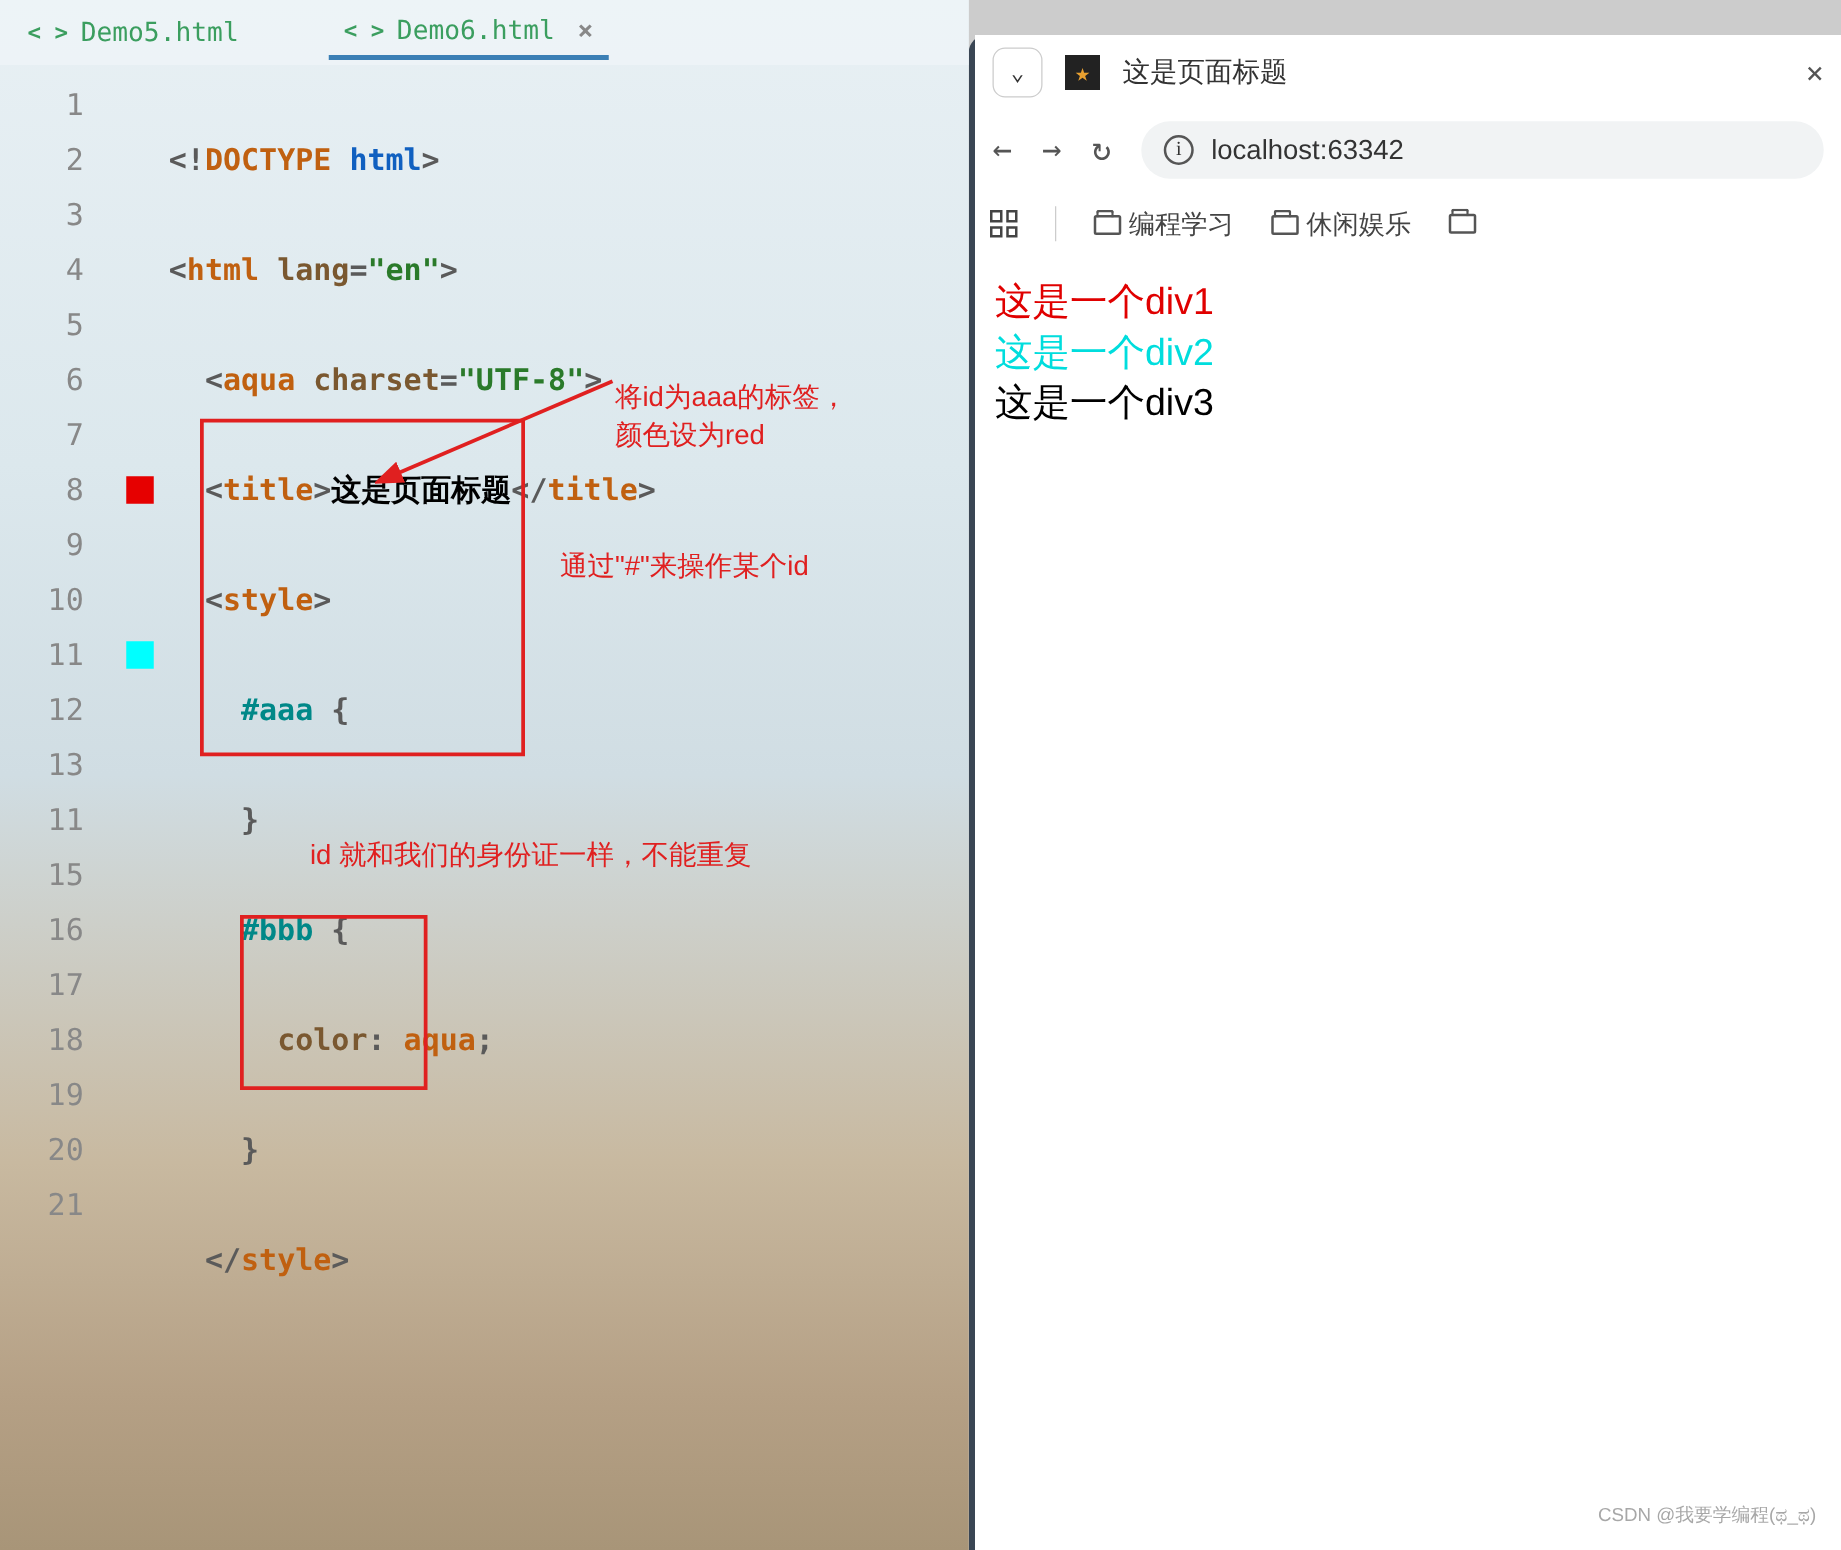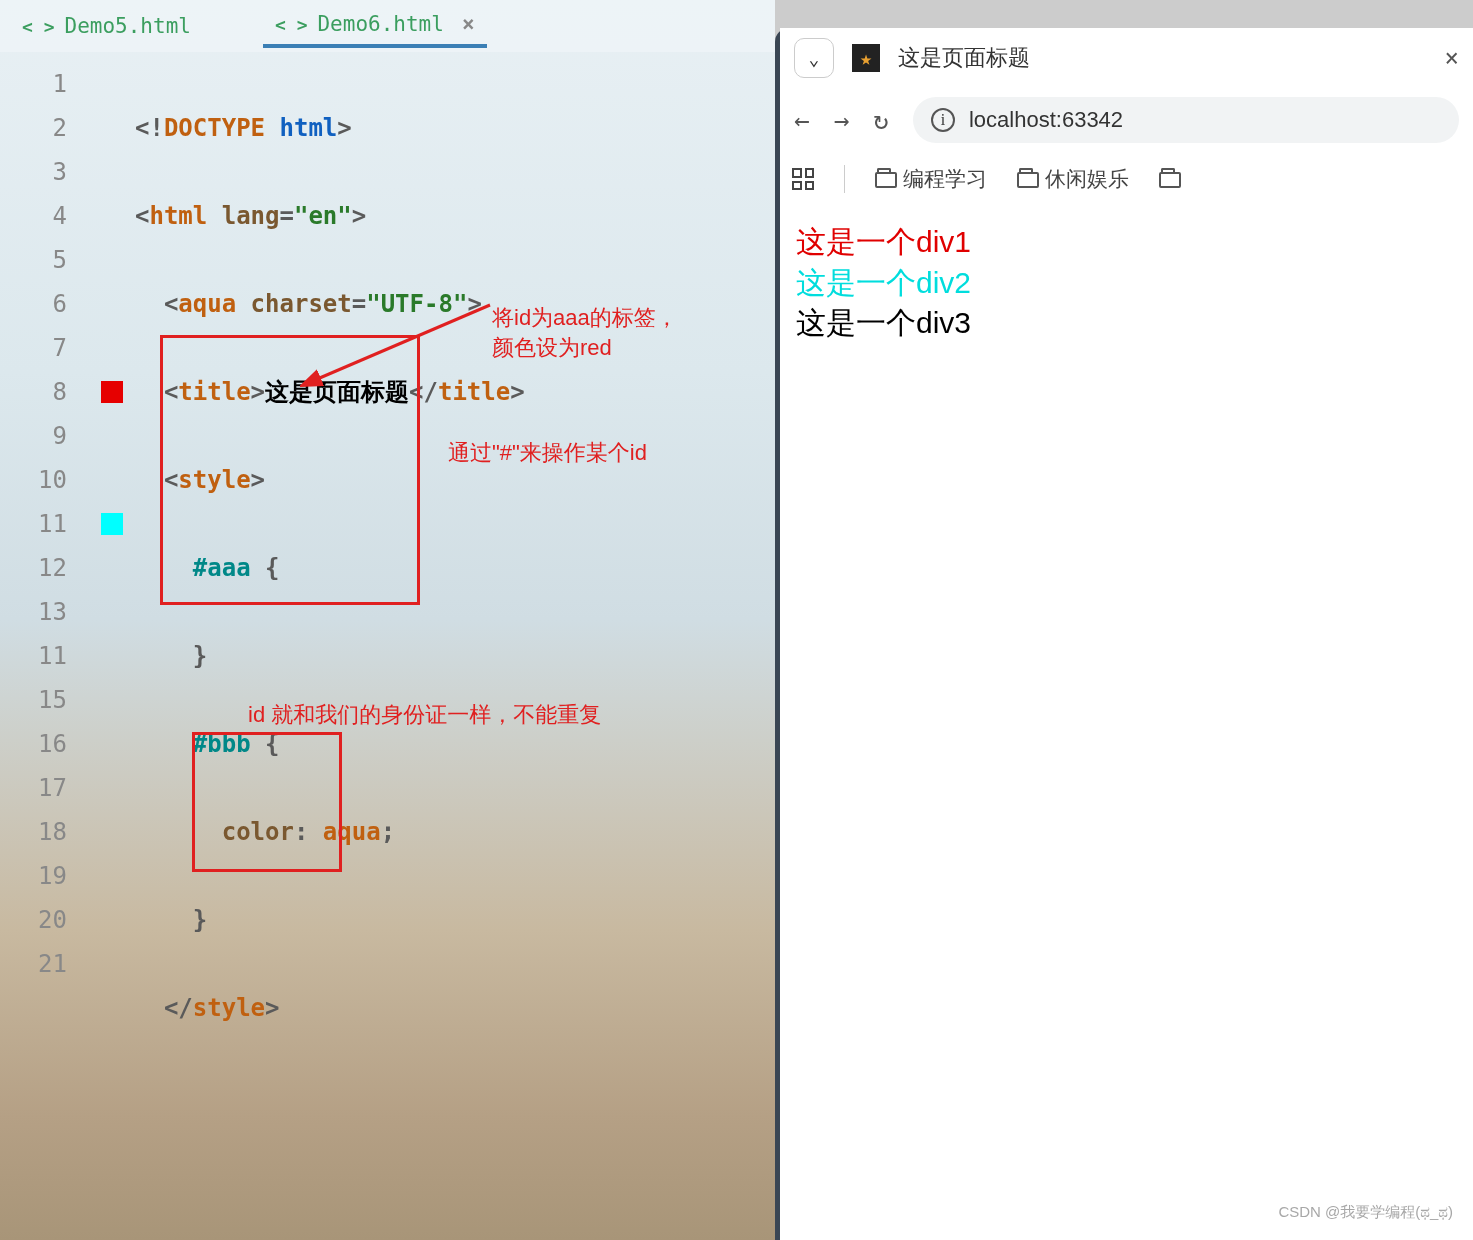--- a/index.html
+++ b/index.html
@@ -300,21 +300,21 @@
     </div>
 
     <div class="box-red" style="left:160px; top:335px; width:260px; height:270px;"></div>
     <div class="box-red" style="left:192px; top:732px; width:150px; height:140px;"></div>
 
     <div class="annotation" style="left:492px; top:303px;">
       <span>将id为aaa的标签，</span><br>
       <span>颜色设为red</span>
     </div>
     <div class="annotation" style="left:448px; top:438px;">通过"#"来操作某个id</div>
-    <div class="annotation" style="left:248px; top:700px;">id 就和我们的身份证一样，不能重复</div>
+    <div class="annotation" style="left:248px; top:669px;">id 就和我们的身份证一样，不能重复</div>
 
     <svg class="arrow" style="left:300px; top:290px;" width="210" height="100">
       <defs>
           <marker id="ah" markerWidth="10" markerHeight="10" refX="2" refY="3" orient="auto">
             <path d="M0,0 L0,6 L8,3 z" fill="#e02020"></path>
           </marker>
         </defs>
       <line x1="190" y1="15" x2="15" y2="90" stroke="#e02020" stroke-width="3" marker-end="url(#ah)"></line>
     </svg>
   </div>

